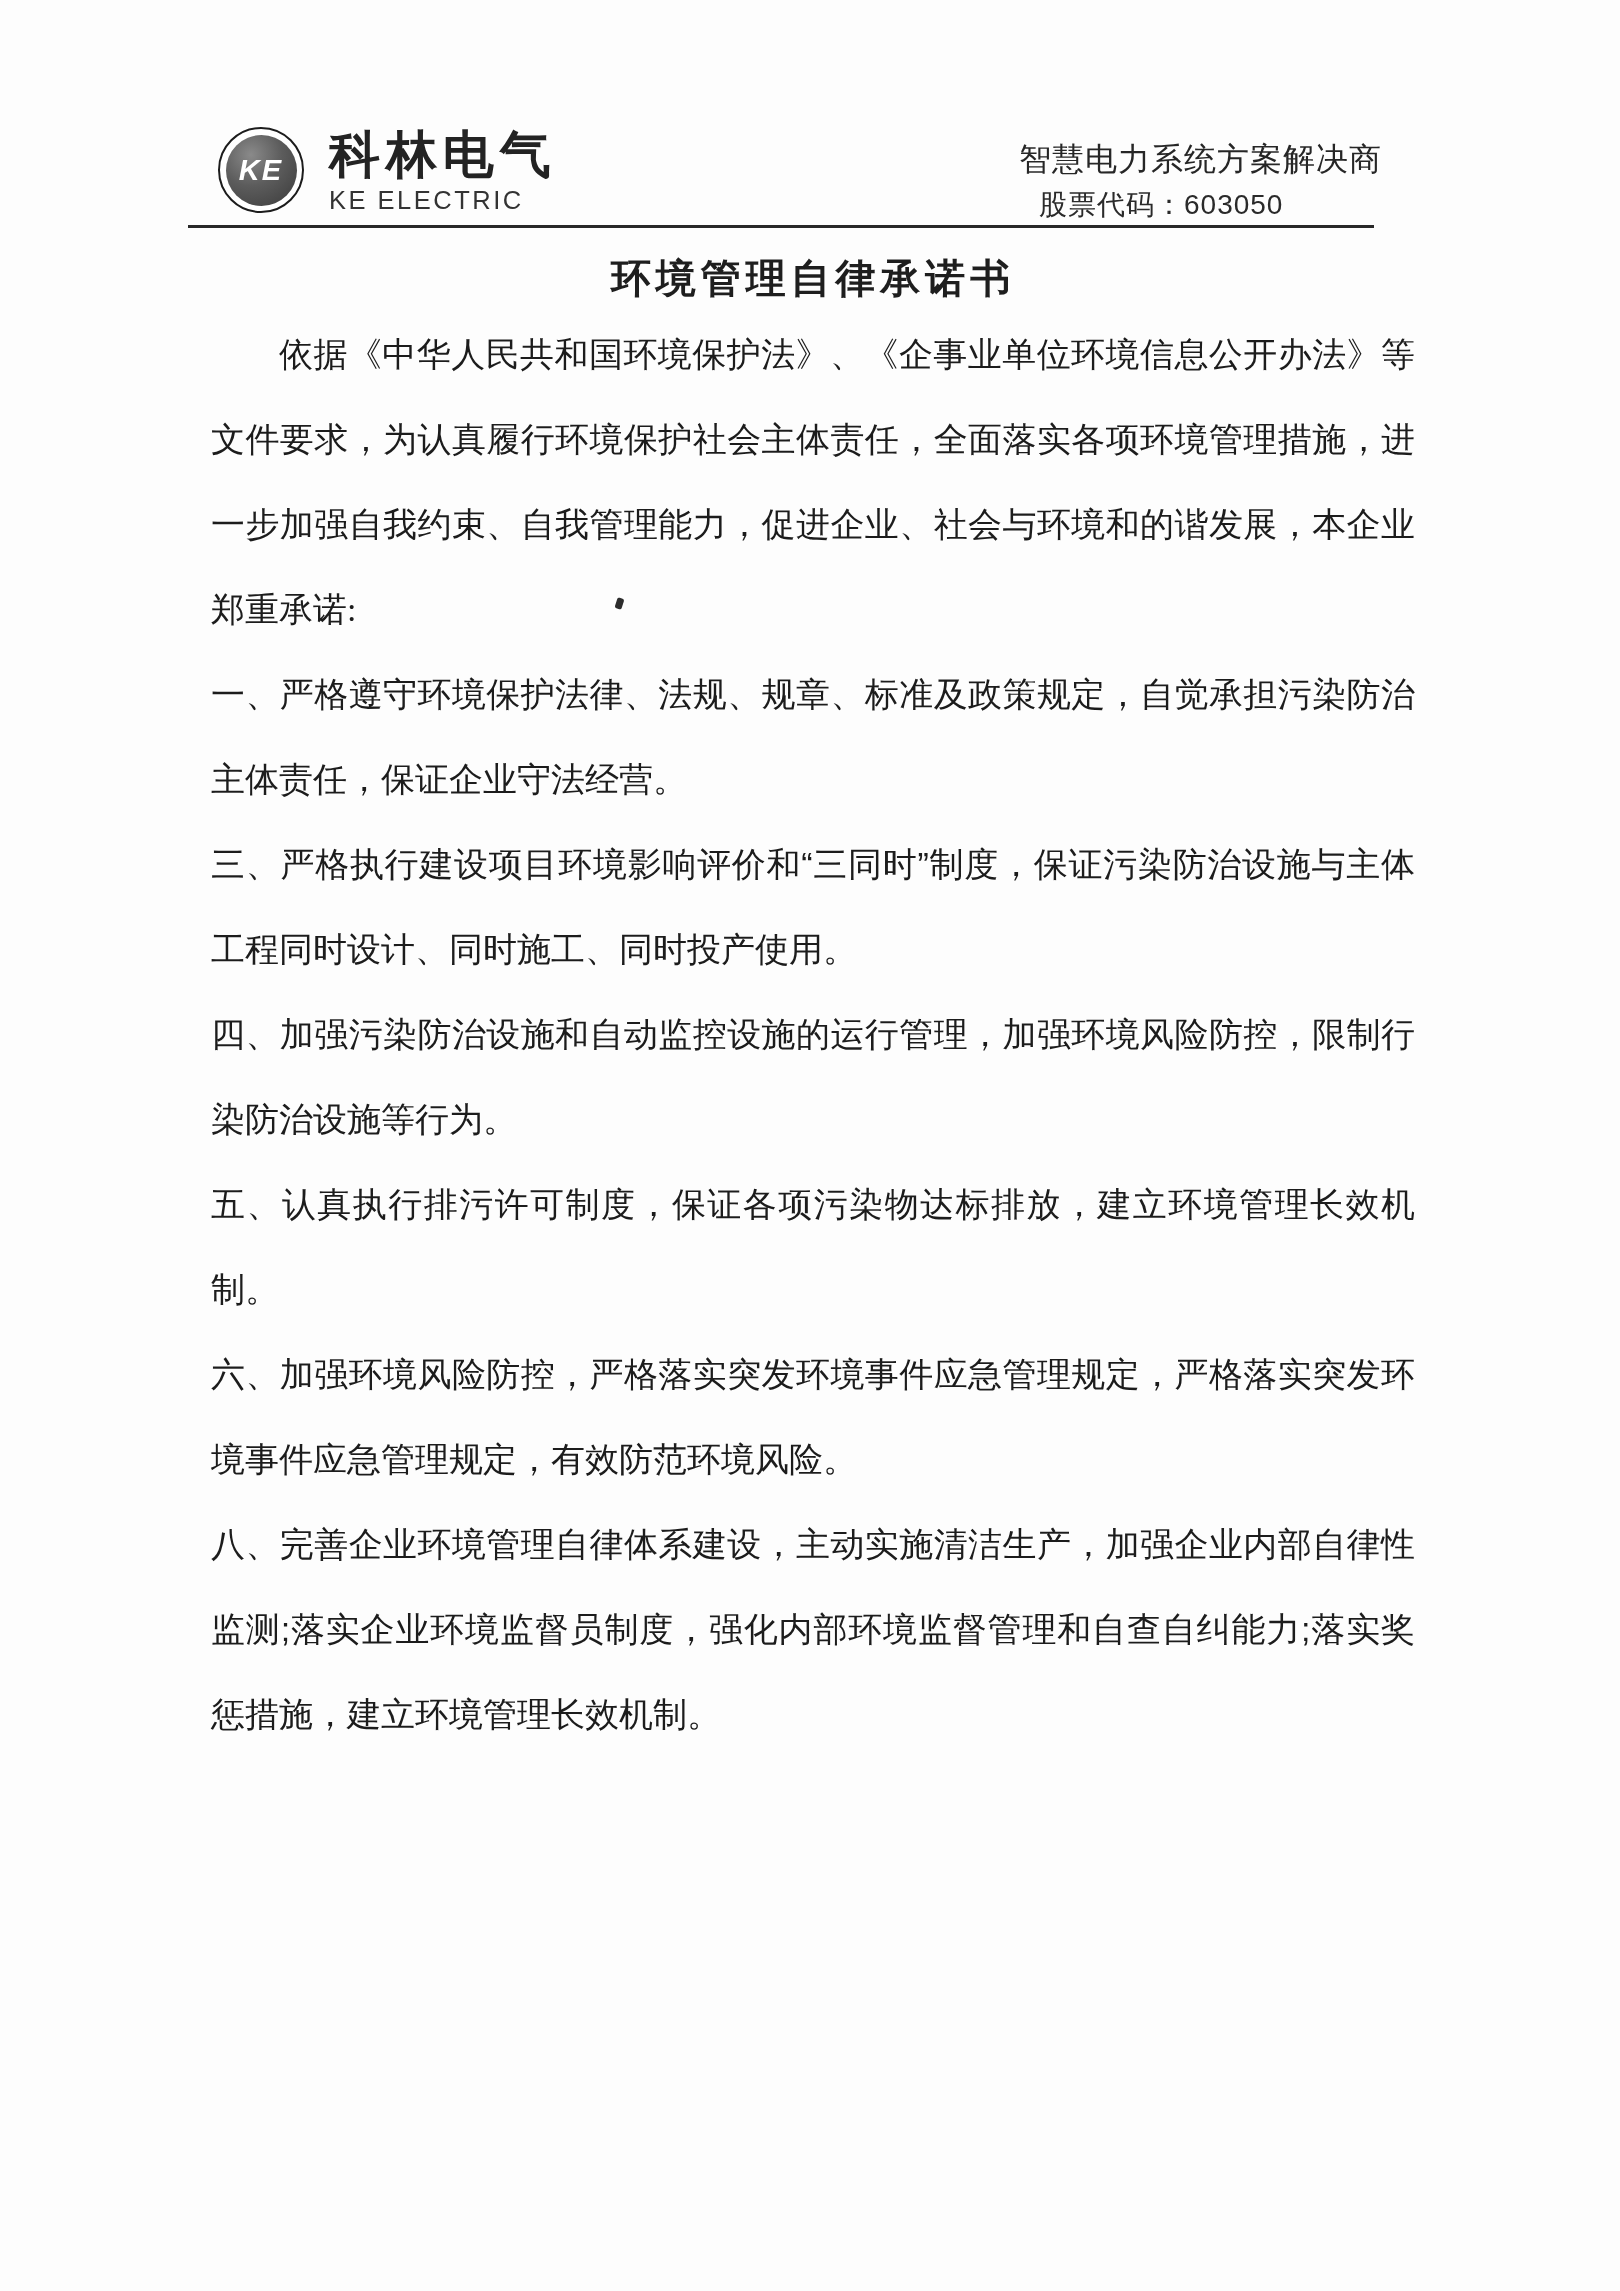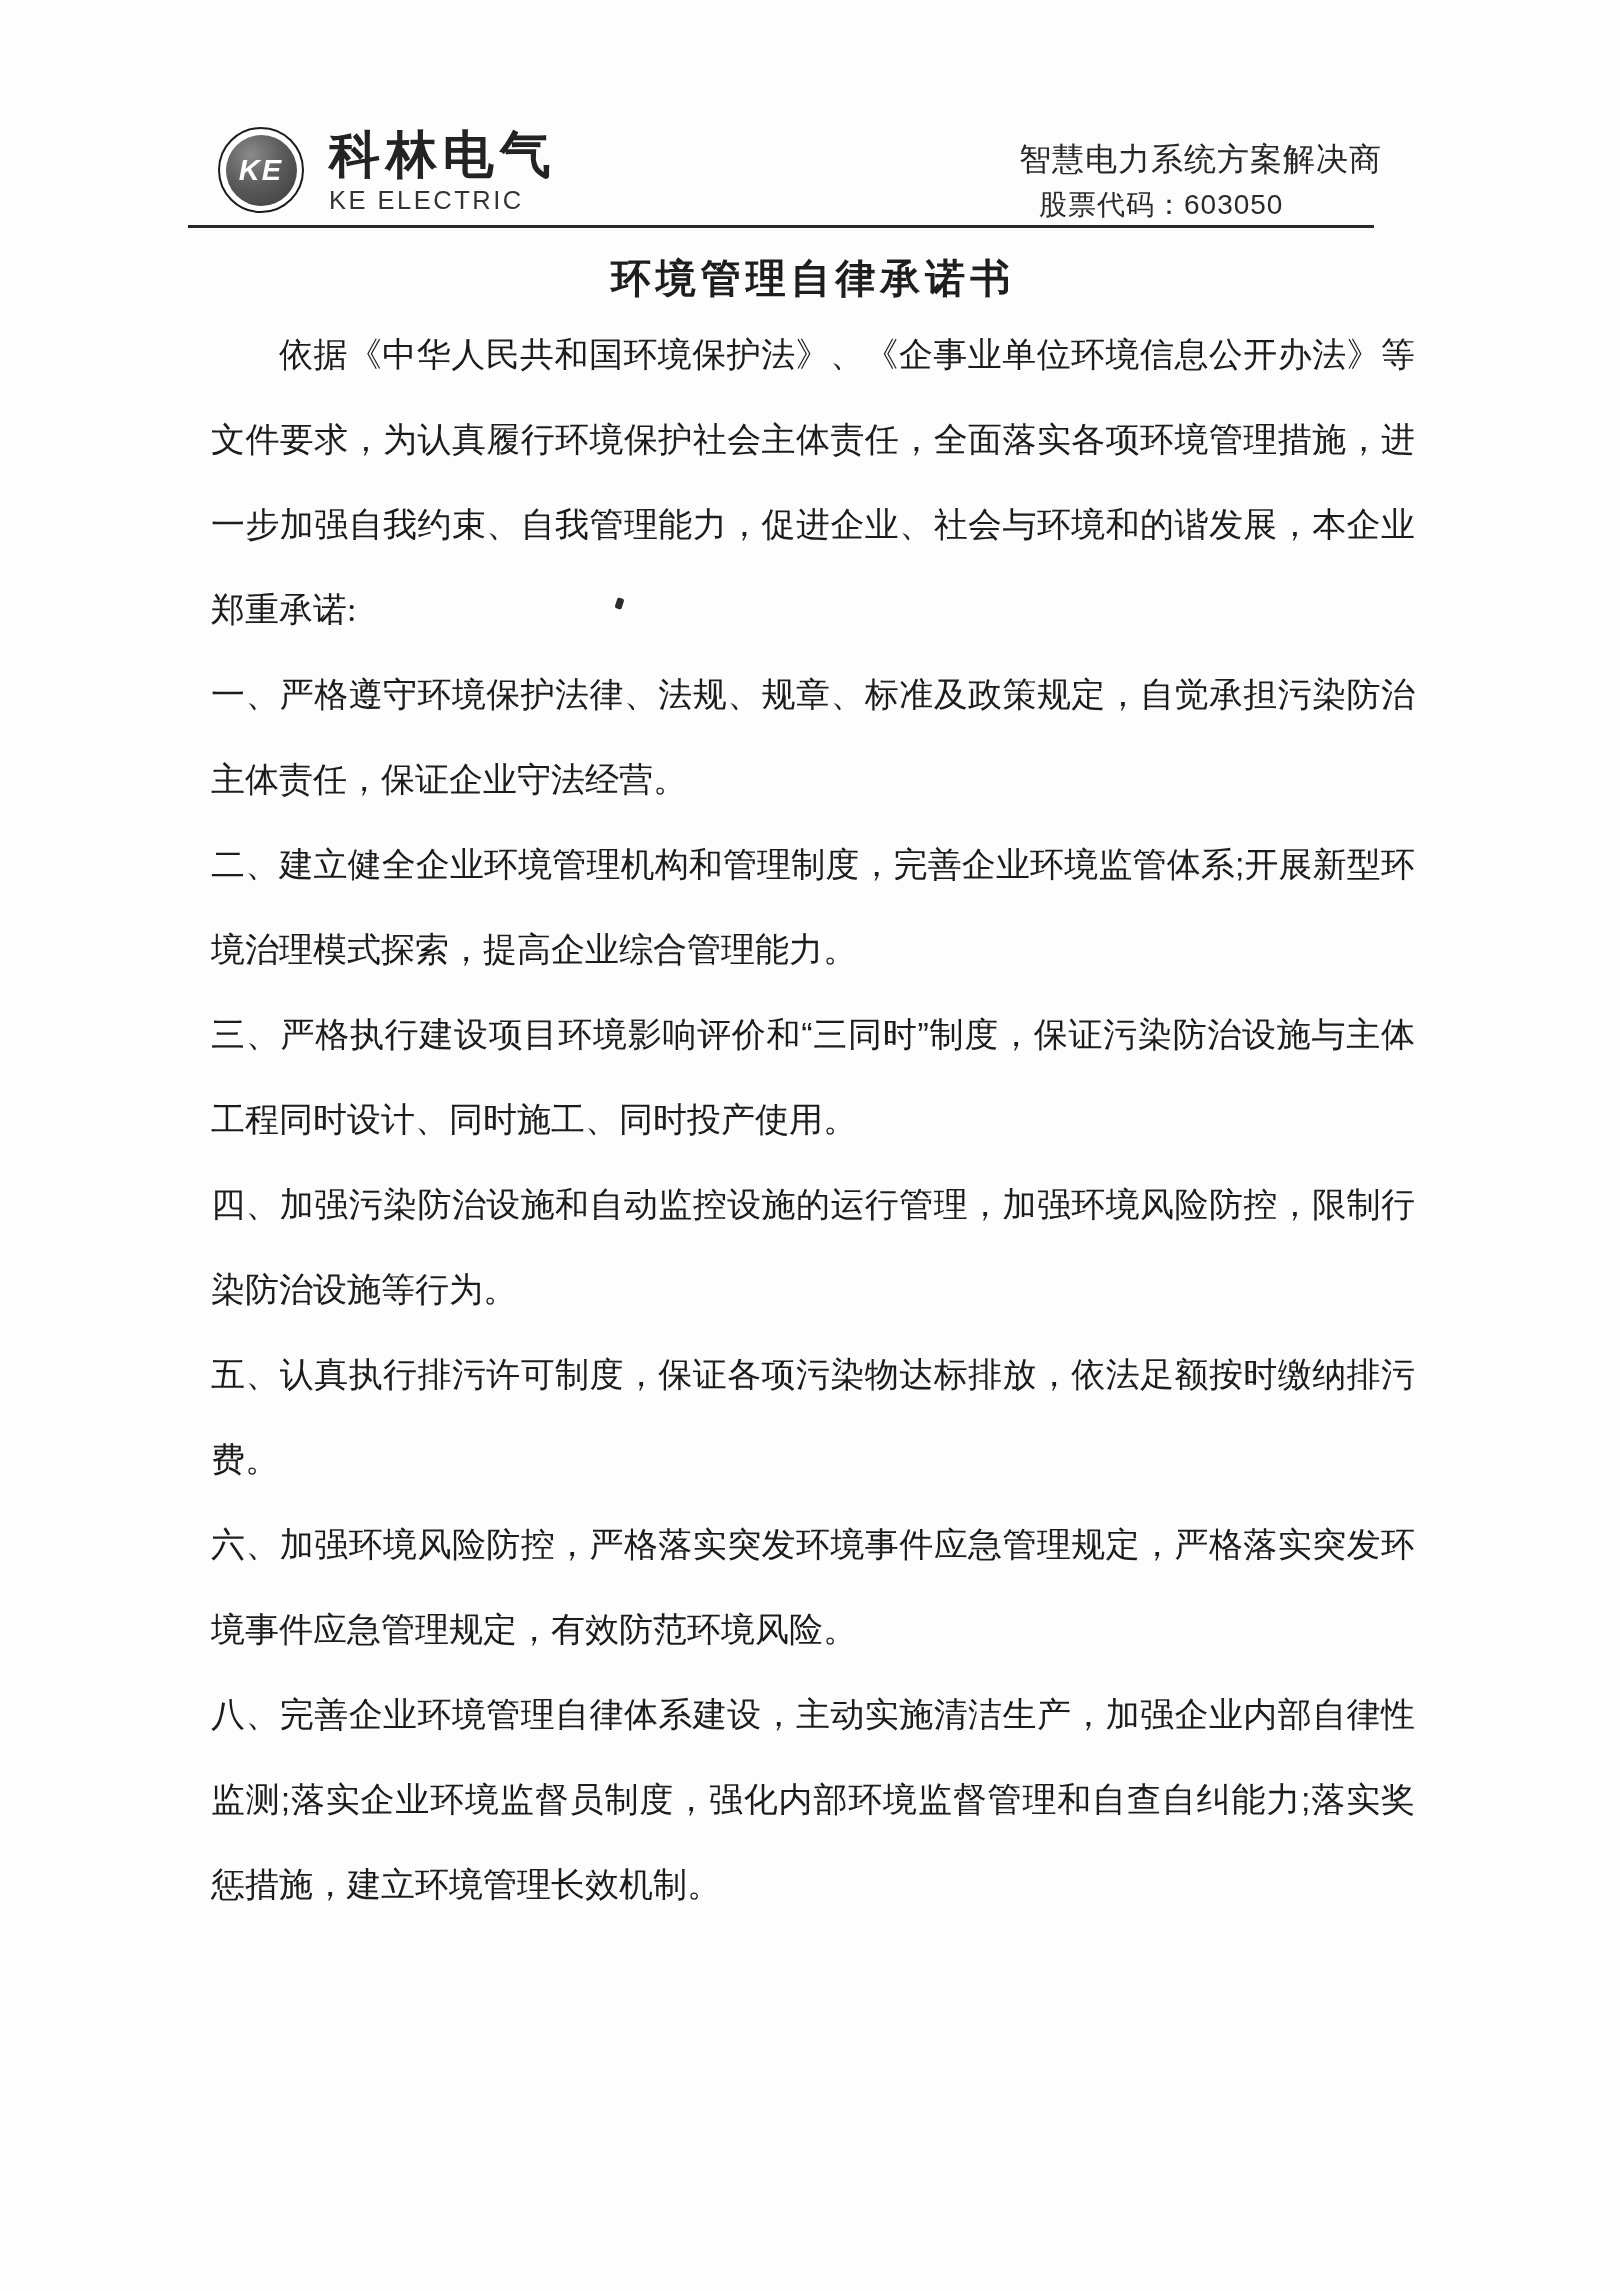--- a/index.html
+++ b/index.html
@@ -164,22 +164,21 @@
 
   <div class="header-divider"></div>
 
   <div class="doc-title">环境管理自律承诺书</div>
 
   <div class="scan-speck"></div>
 
   <div class="doc-body">
     <p class="indent-first">依据《中华人民共和国环境保护法》、《企事业单位环境信息公开办法》等文件要求，为认真履行环境保护社会主体责任，全面落实各项环境管理措施，进一步加强自我约束、自我管理能力，促进企业、社会与环境和的谐发展，本企业郑重承诺:</p>
     <p>一、严格遵守环境保护法律、法规、规章、标准及政策规定，自觉承担污染防治主体责任，保证企业守法经营。</p>
-    <p>二、建立健全企业环境管理机构和管理制度，完善企业环境监管体系;开展新型环境治理模式探索，提高企业综合管理能力。</p>
     <p>三、严格执行建设项目环境影响评价和“三同时”制度，保证污染防治设施与主体工程同时设计、同时施工、同时投产使用。</p>
     <p>四、加强污染防治设施和自动监控设施的运行管理，加强环境风险防控，限制行染防治设施等行为。</p>
-    <p>五、认真执行排污许可制度，保证各项污染物达标排放，依法足额按时缴纳排污费。</p>
+    <p>五、认真执行排污许可制度，保证各项污染物达标排放，建立环境管理长效机制。</p>
     <p>六、加强环境风险防控，严格落实突发环境事件应急管理规定，严格落实突发环境事件应急管理规定，有效防范环境风险。</p>
     <p>八、完善企业环境管理自律体系建设，主动实施清洁生产，加强企业内部自律性监测;落实企业环境监督员制度，强化内部环境监督管理和自查自纠能力;落实奖惩措施，建立环境管理长效机制。</p>
   </div>
 
 </div>
 
 
 </body></html>

